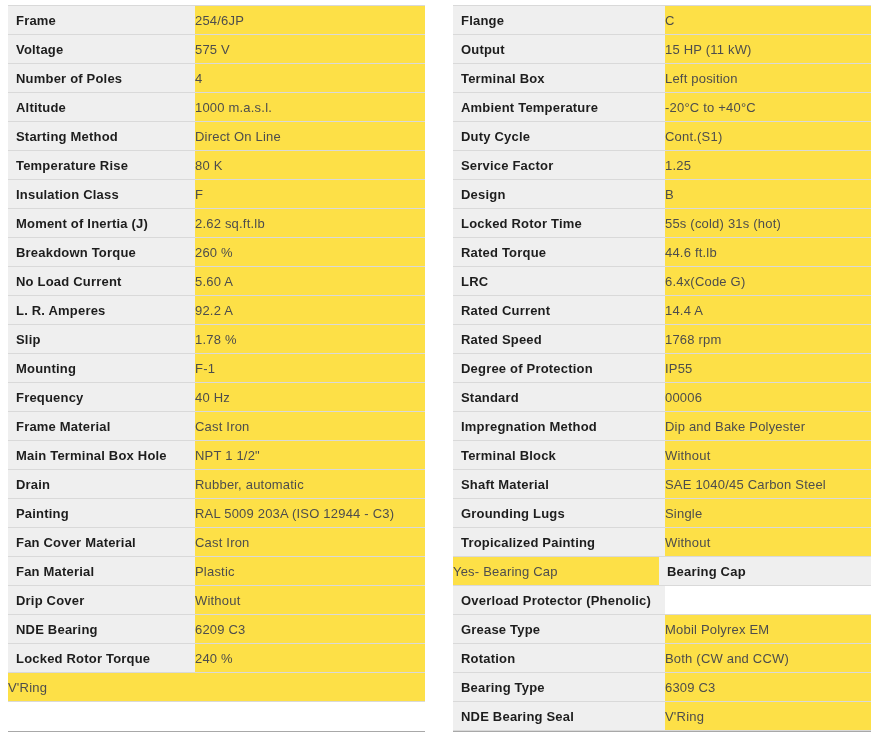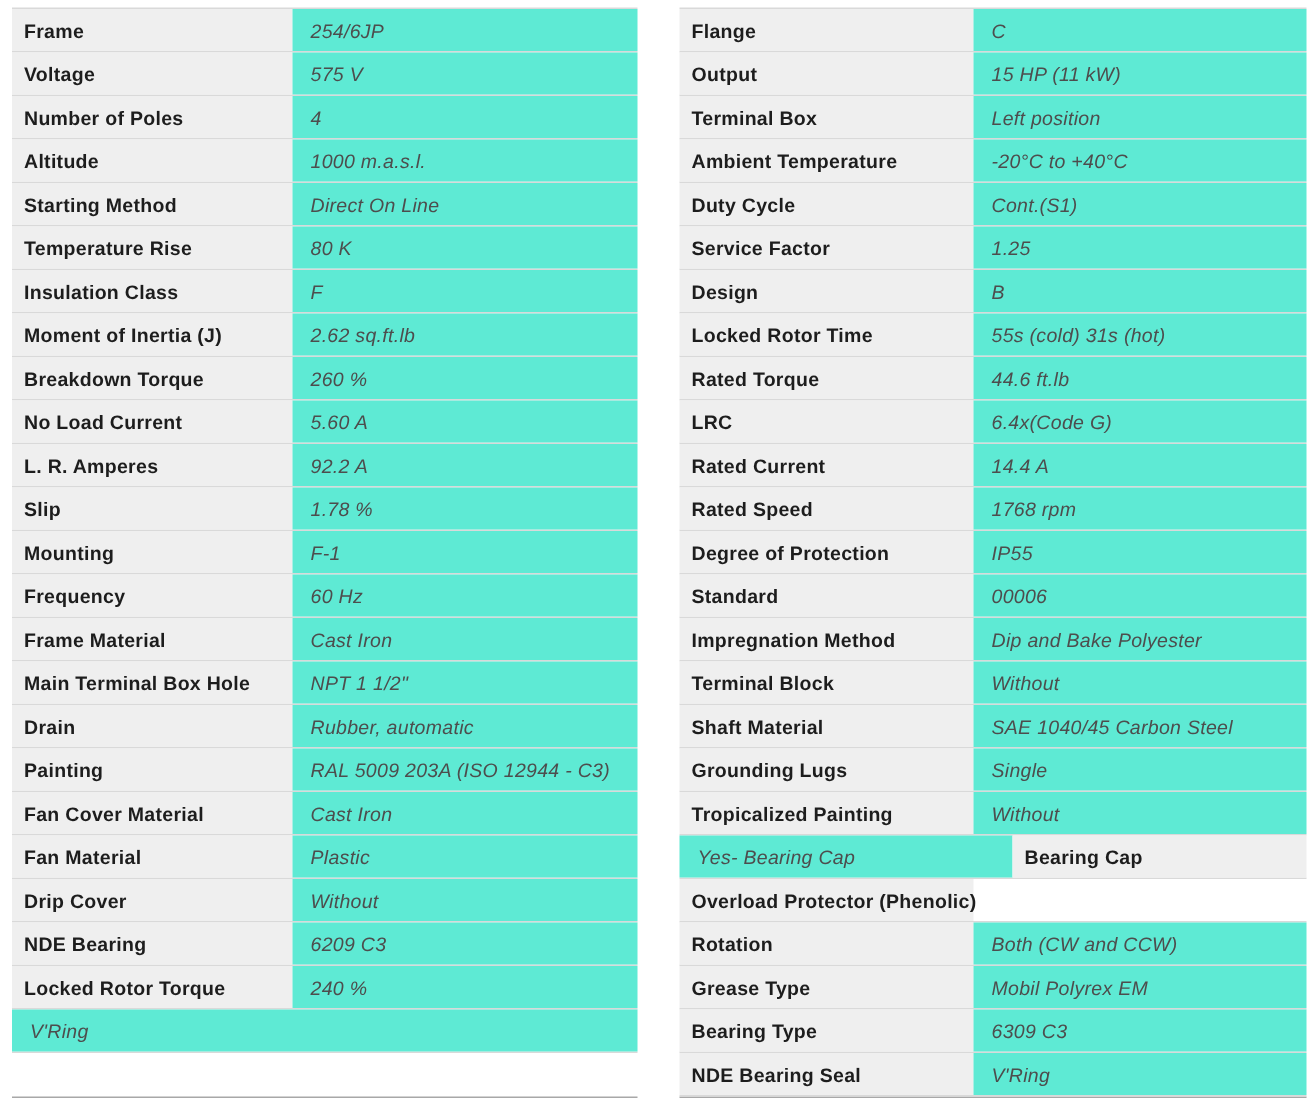--- a/index.html
+++ b/index.html
@@ -42,27 +42,26 @@
     letter-spacing:0.2px;
   }
   .cell.label{
     background:var(--label-bg);
     font-weight:bold;
     color:var(--label-text);
     padding-left:8px;
     flex-shrink:0;
   }
   .table-left .cell.label{ width:187px; }
-  .table-right .cell.label{ width:196px; }
+  .table-right .cell.label{ width:212px; }
   .cell.value{
     color:var(--value-text);
-    padding-left:12px;
+    padding-left:0;
     flex:1;
-    background:#5eead4;
-    font-style:italic;
+    background:#fde047;
   }
 </style>
 </head>
 <body>
 
 <div class="sheet">
   <div class="spec-table table-left">
       <div class="row">
         <div class="cell label">Frame</div>
         <div class="cell value">254/6JP</div>
@@ -110,21 +109,21 @@
       <div class="row">
         <div class="cell label">Slip</div>
         <div class="cell value">1.78 %</div>
       </div>
       <div class="row">
         <div class="cell label">Mounting</div>
         <div class="cell value">F-1</div>
       </div>
       <div class="row">
         <div class="cell label">Frequency</div>
-        <div class="cell value">60 Hz</div>
+        <div class="cell value">40 Hz</div>
       </div>
       <div class="row">
         <div class="cell label">Frame Material</div>
         <div class="cell value">Cast Iron</div>
       </div>
       <div class="row">
         <div class="cell label">Main Terminal Box Hole</div>
         <div class="cell value">NPT 1 1/2"</div>
       </div>
       <div class="row">
@@ -237,26 +236,26 @@
         <div class="cell value">Without</div>
       </div>
       <div class="row">
         <div class="cell value">Yes- Bearing Cap</div>
         <div class="cell label">Bearing Cap</div>
       </div>
       <div class="row">
         <div class="cell label">Overload Protector (Phenolic)</div>
       </div>
       <div class="row">
+        <div class="cell label">Grease Type</div>
+        <div class="cell value">Mobil Polyrex EM</div>
+      </div>
+      <div class="row">
         <div class="cell label">Rotation</div>
         <div class="cell value">Both (CW and CCW)</div>
-      </div>
-      <div class="row">
-        <div class="cell label">Grease Type</div>
-        <div class="cell value">Mobil Polyrex EM</div>
       </div>
       <div class="row">
         <div class="cell label">Bearing Type</div>
         <div class="cell value">6309 C3</div>
       </div>
       <div class="row">
         <div class="cell label">NDE Bearing Seal</div>
         <div class="cell value">V'Ring</div>
       </div>
     </div>

